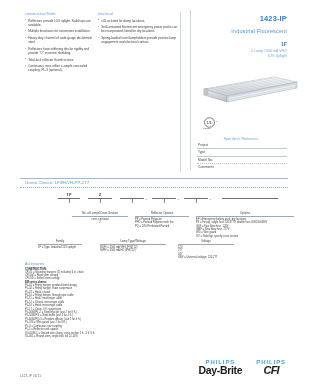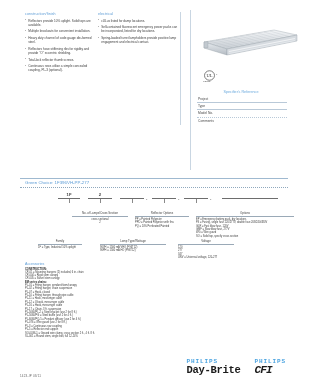--- a/index.html
+++ b/index.html
@@ -118,21 +118,21 @@
   }
   .acc-sub { font-size: 2.6px; font-weight: bold; color: #1f1f1f; }
 
   
   .footer { position: absolute; left: 0; bottom: 6px; width: 298px; height: 34px; }
   .foot-code {
     position: absolute; left: 20px; bottom: 2px;
     font-size: 3px; color: #6a6a6a; letter-spacing: .2px;
   }
   .brands { position: absolute; right: 12px; bottom: 4px; display: flex; gap: 14px; }
-  .brand { text-align: left; font-family: Liberation Mono, monospace; }
+  .brand { text-align: center; }
   .brand .ph {
     font-size: 6px; font-weight: bold; color: #4aa3e0; letter-spacing: .9px;
     margin-bottom: .5px;
   }
   .brand .nm {
     font-size: 10.5px; font-weight: bold; color: #1b1b1b; letter-spacing: -.3px;
     line-height: 10.5px;
   }
   .brand .cfi {
     font-size: 11px; font-weight: bold; color: #1b1b1b;
@@ -163,20 +163,27 @@
     <div class="col-mid">
       <div class="sect-title">electrical</div>
       <ul class="feat">
         <li>cULus listed for damp locations.</li>
         <li>Self-contained fluorescent emergency power packs can be incorporated, listed for dry locations.</li>
         <li>Spring-loaded turret lampholders provide positive lamp engagement and electrical contact.</li>
       </ul>
     </div>
 
     <div class="col-right">
+      <div class="hdr">
+        <div class="code">1423-IP</div>
+        <div class="family">Industrial Fluorescent</div>
+        <div class="series">1F</div>
+        <div class="desc">2 Lamp 1500 mA VHO</div>
+        <div class="desc">10% Uplight</div>
+      </div>
 
       <div class="product">
         <svg class="lum" viewBox="0 0 200 68">
           <defs>
             <linearGradient id="gTop" x1="0" y1="0" x2="0" y2="1">
               <stop offset="0" stop-color="#f2f4f6"></stop>
               <stop offset="1" stop-color="#c8ced4"></stop>
             </linearGradient>
             <linearGradient id="gFace" x1="0" y1="0" x2="0" y2="1">
               <stop offset="0" stop-color="#e9edf1"></stop>

